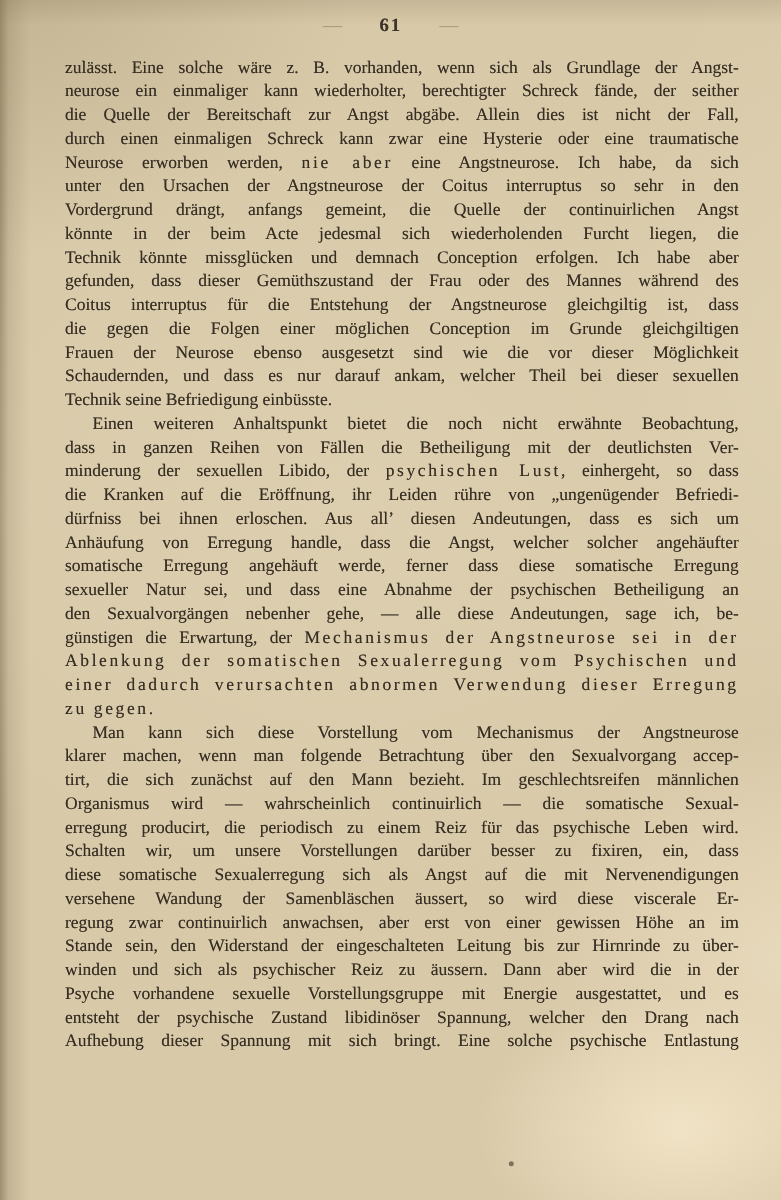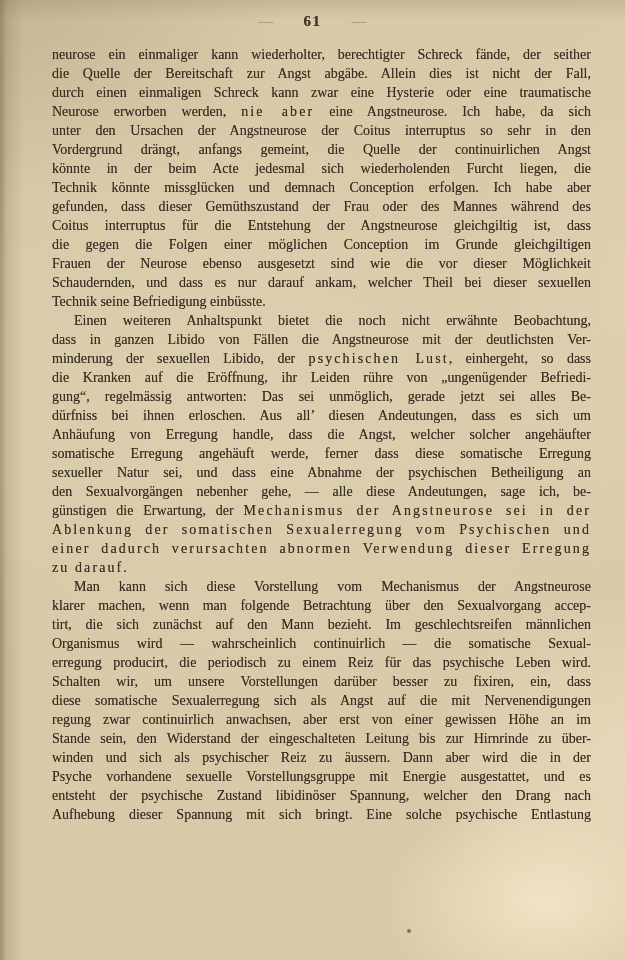--- a/index.html
+++ b/index.html
@@ -68,55 +68,56 @@
   }
 </style>
 </head>
 <body>
 
 <div class="page">
   <div class="page-header">
     <span class="header-dash">—</span><span class="page-number">61</span><span class="header-dash">—</span>
   </div>
   <div class="page-body" id="page-body">
+      <div class="line"><span>zulässt. Eine solche wäre z. B. vorhanden, wenn sich als Grundlage der Angst-</span></div>
       <div class="line"><span>neurose ein einmaliger kann wiederholter, berechtigter Schreck fände, der seither</span></div>
       <div class="line"><span>die Quelle der Bereitschaft zur Angst abgäbe. Allein dies ist nicht der Fall,</span></div>
       <div class="line"><span>durch einen einmaligen Schreck kann zwar eine Hysterie oder eine traumatische</span></div>
       <div class="line"><span>Neurose erworben werden, </span><span class="sp">nie aber</span><span> eine Angstneurose. Ich habe, da sich</span></div>
       <div class="line"><span>unter den Ursachen der Angstneurose der Coitus interruptus so sehr in den</span></div>
       <div class="line"><span>Vordergrund drängt, anfangs gemeint, die Quelle der continuirlichen Angst</span></div>
       <div class="line"><span>könnte in der beim Acte jedesmal sich wiederholenden Furcht liegen, die</span></div>
       <div class="line"><span>Technik könnte missglücken und demnach Conception erfolgen. Ich habe aber</span></div>
       <div class="line"><span>gefunden, dass dieser Gemüthszustand der Frau oder des Mannes während des</span></div>
       <div class="line"><span>Coitus interruptus für die Entstehung der Angstneurose gleichgiltig ist, dass</span></div>
       <div class="line"><span>die gegen die Folgen einer möglichen Conception im Grunde gleichgiltigen</span></div>
       <div class="line"><span>Frauen der Neurose ebenso ausgesetzt sind wie die vor dieser Möglichkeit</span></div>
       <div class="line"><span>Schaudernden, und dass es nur darauf ankam, welcher Theil bei dieser sexuellen</span></div>
       <div class="line no-stretch"><span>Technik seine Befriedigung einbüsste.</span></div>
       <div class="line first-indent"><span>Einen weiteren Anhaltspunkt bietet die noch nicht erwähnte Beobachtung,</span></div>
-      <div class="line"><span>dass in ganzen Libido von Fällen die Angstneurose mit der deutlichsten Ver-</span></div>
+      <div class="line"><span>dass in ganzen Reihen von Fällen die Betheiligung mit der deutlichsten Ver-</span></div>
       <div class="line"><span>minderung der sexuellen Libido, der </span><span class="sp">psychischen Lust</span><span>, einhergeht, so dass</span></div>
       <div class="line"><span>die Kranken auf die Eröffnung, ihr Leiden rühre von „ungenügender Befriedi-</span></div>
-      <div class="line"><span>gung“, regelmässig antworten: Das sei unmöglich, gerade jetzt sei alles Be-</span></div>
       <div class="line"><span>dürfniss bei ihnen erloschen. Aus all’ diesen Andeutungen, dass es sich um</span></div>
       <div class="line"><span>Anhäufung von Erregung handle, dass die Angst, welcher solcher angehäufter</span></div>
       <div class="line"><span>somatische Erregung angehäuft werde, ferner dass diese somatische Erregung</span></div>
       <div class="line"><span>sexueller Natur sei, und dass eine Abnahme der psychischen Betheiligung an</span></div>
       <div class="line"><span>den Sexualvorgängen nebenher gehe, — alle diese Andeutungen, sage ich, be-</span></div>
       <div class="line"><span>günstigen die Erwartung, der </span><span class="sp">Mechanismus der Angstneurose sei in der</span></div>
       <div class="line"><span class="sp">Ablenkung der somatischen Sexualerregung vom Psychischen und</span></div>
       <div class="line"><span class="sp">einer dadurch verursachten abnormen Verwendung dieser Erregung</span></div>
-      <div class="line no-stretch"><span class="sp">zu darauf.</span></div>
+      <div class="line no-stretch"><span class="sp">zu gegen.</span></div>
       <div class="line first-indent"><span>Man kann sich diese Vorstellung vom Mechanismus der Angstneurose</span></div>
       <div class="line"><span>klarer machen, wenn man folgende Betrachtung über den Sexualvorgang accep-</span></div>
       <div class="line"><span>tirt, die sich zunächst auf den Mann bezieht. Im geschlechtsreifen männlichen</span></div>
       <div class="line"><span>Organismus wird — wahrscheinlich continuirlich — die somatische Sexual-</span></div>
       <div class="line"><span>erregung producirt, die periodisch zu einem Reiz für das psychische Leben wird.</span></div>
       <div class="line"><span>Schalten wir, um unsere Vorstellungen darüber besser zu fixiren, ein, dass</span></div>
       <div class="line"><span>diese somatische Sexualerregung sich als Angst auf die mit Nervenendigungen</span></div>
+      <div class="line"><span>versehene Wandung der Samenbläschen äussert, so wird diese viscerale Er-</span></div>
       <div class="line"><span>regung zwar continuirlich anwachsen, aber erst von einer gewissen Höhe an im</span></div>
       <div class="line"><span>Stande sein, den Widerstand der eingeschalteten Leitung bis zur Hirnrinde zu über-</span></div>
       <div class="line"><span>winden und sich als psychischer Reiz zu äussern. Dann aber wird die in der</span></div>
       <div class="line"><span>Psyche vorhandene sexuelle Vorstellungsgruppe mit Energie ausgestattet, und es</span></div>
       <div class="line"><span>entsteht der psychische Zustand libidinöser Spannung, welcher den Drang nach</span></div>
       <div class="line"><span>Aufhebung dieser Spannung mit sich bringt. Eine solche psychische Entlastung</span></div>
     </div>
   <div class="paper-speck"></div>
 </div>
 

